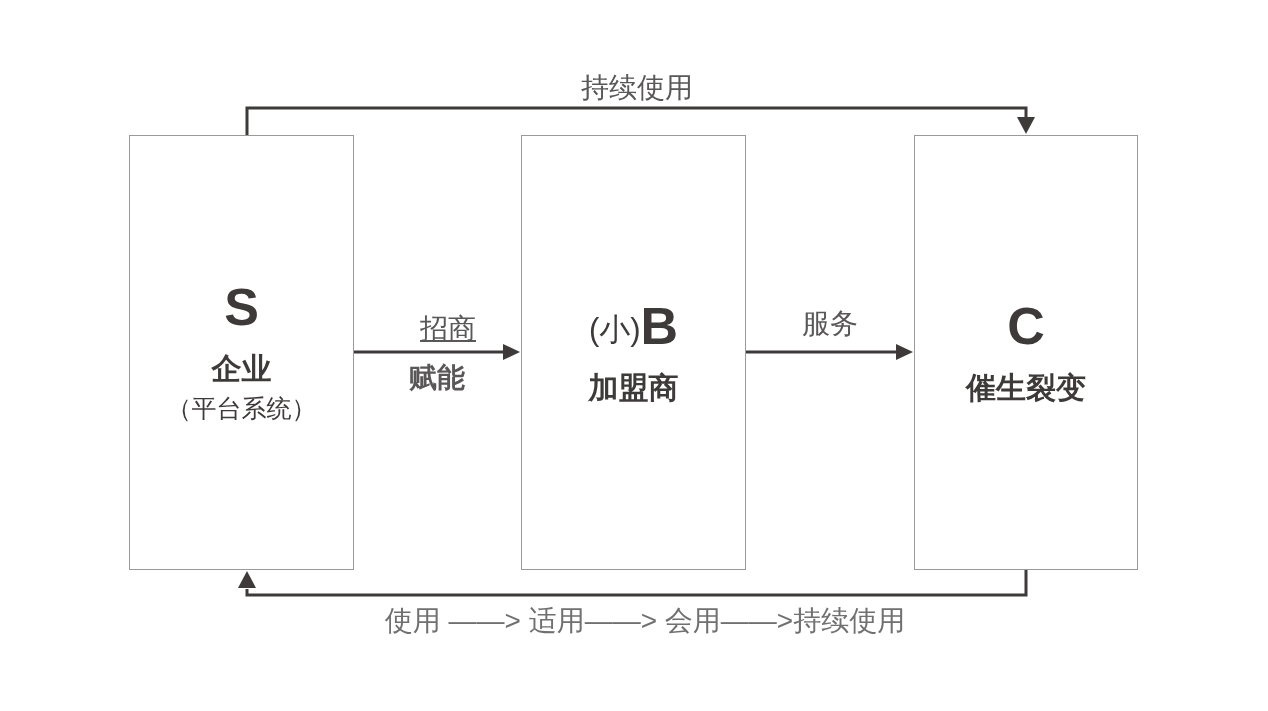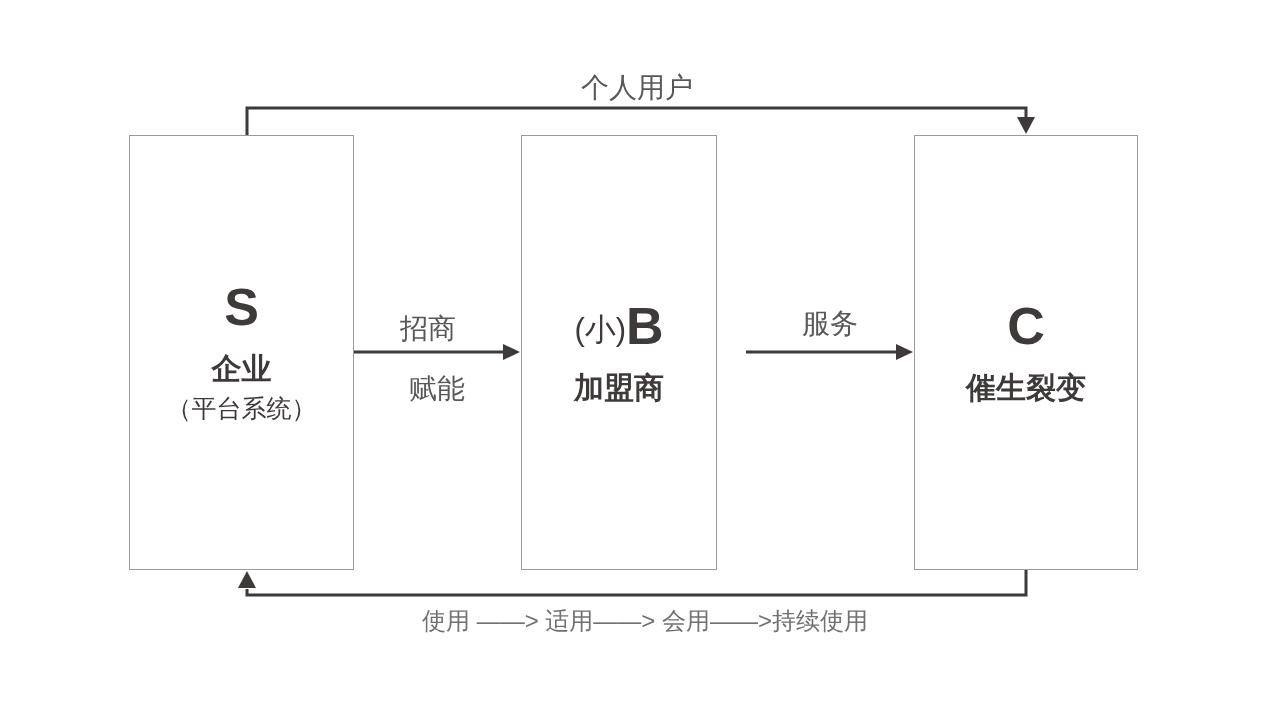--- a/index.html
+++ b/index.html
@@ -26,46 +26,46 @@
     border:1.5px solid var(--box-border);
     background:var(--background);
     display:flex;
     flex-direction:column;
     justify-content:center;
     align-items:center;
     text-align:center;
     color:var(--box-text);
   }
   .box-s{left:129px;width:225px;}
-  .box-b{left:521px;width:196px;}
+  .box-b{left:521px;width:225px;}
   .box-c{left:914px;width:224px;}
   .letter-line{line-height:58px;white-space:nowrap;}
   .letter-prefix{font-size:31px;font-weight:400;color:var(--box-text);vertical-align:4px;}
   .letter{font-size:52px;font-weight:700;color:var(--box-text);}
   .box-name{font-size:30px;font-weight:700;line-height:40px;color:var(--box-text);}
   .box-subtitle{font-size:25px;font-weight:400;line-height:38px;color:var(--box-text);}
   .svg-layer{position:absolute;left:0;top:0;pointer-events:none;}
   .arrow-line{stroke:var(--arrow);stroke-width:3;fill:none;}
   .arrow-head{fill:var(--arrow);stroke:none;}
   .edge-label{
     position:absolute;
     transform:translate(-50%,-50%);
     font-size:28px;
     color:var(--label-text);
     white-space:nowrap;
   }
   .label-fission{left:637px;top:88px;}
-  .label-zhaoshang{left:428px;top:329px;}
-  .label-funeng{left:437px;top:389px;}
+  .label-zhaoshang{left:448px;top:329px;text-decoration:underline;}
+  .label-funeng{left:437px;top:378px;font-weight:bold;}
   .label-fuwu{left:830px;top:324px;}
   .flow-label{
     position:absolute;
     left:645px;top:621px;
     transform:translate(-50%,-50%);
-    font-size:24px;
+    font-size:28px;
     color:var(--flow-text);
     white-space:nowrap;
   }
 </style>
 </head>
 <body>
 
 <div class="canvas">
 
   <svg class="svg-layer" width="1268" height="711" viewBox="0 0 1268 711">
@@ -93,19 +93,19 @@
     <div class="letter-line"><span class="letter-prefix">(小)</span><span class="letter">B</span></div>
     <div class="box-name">加盟商</div>
     <div class="box-subtitle"></div>
   </div>
 
   <div class="box box-c">
     <div class="letter-line"><span class="letter-prefix"></span><span class="letter">C</span></div>
     <div class="box-name">催生裂变</div>
   </div>
 
-  <div class="edge-label label-fission">个人用户</div>
+  <div class="edge-label label-fission">持续使用</div>
   <div class="edge-label label-zhaoshang">招商</div>
   <div class="edge-label label-funeng">赋能</div>
   <div class="edge-label label-fuwu">服务</div>
   <div class="flow-label">使用 ——&gt; 适用——&gt; 会用——&gt;持续使用</div>
 
 </div>
 
 </body></html>

